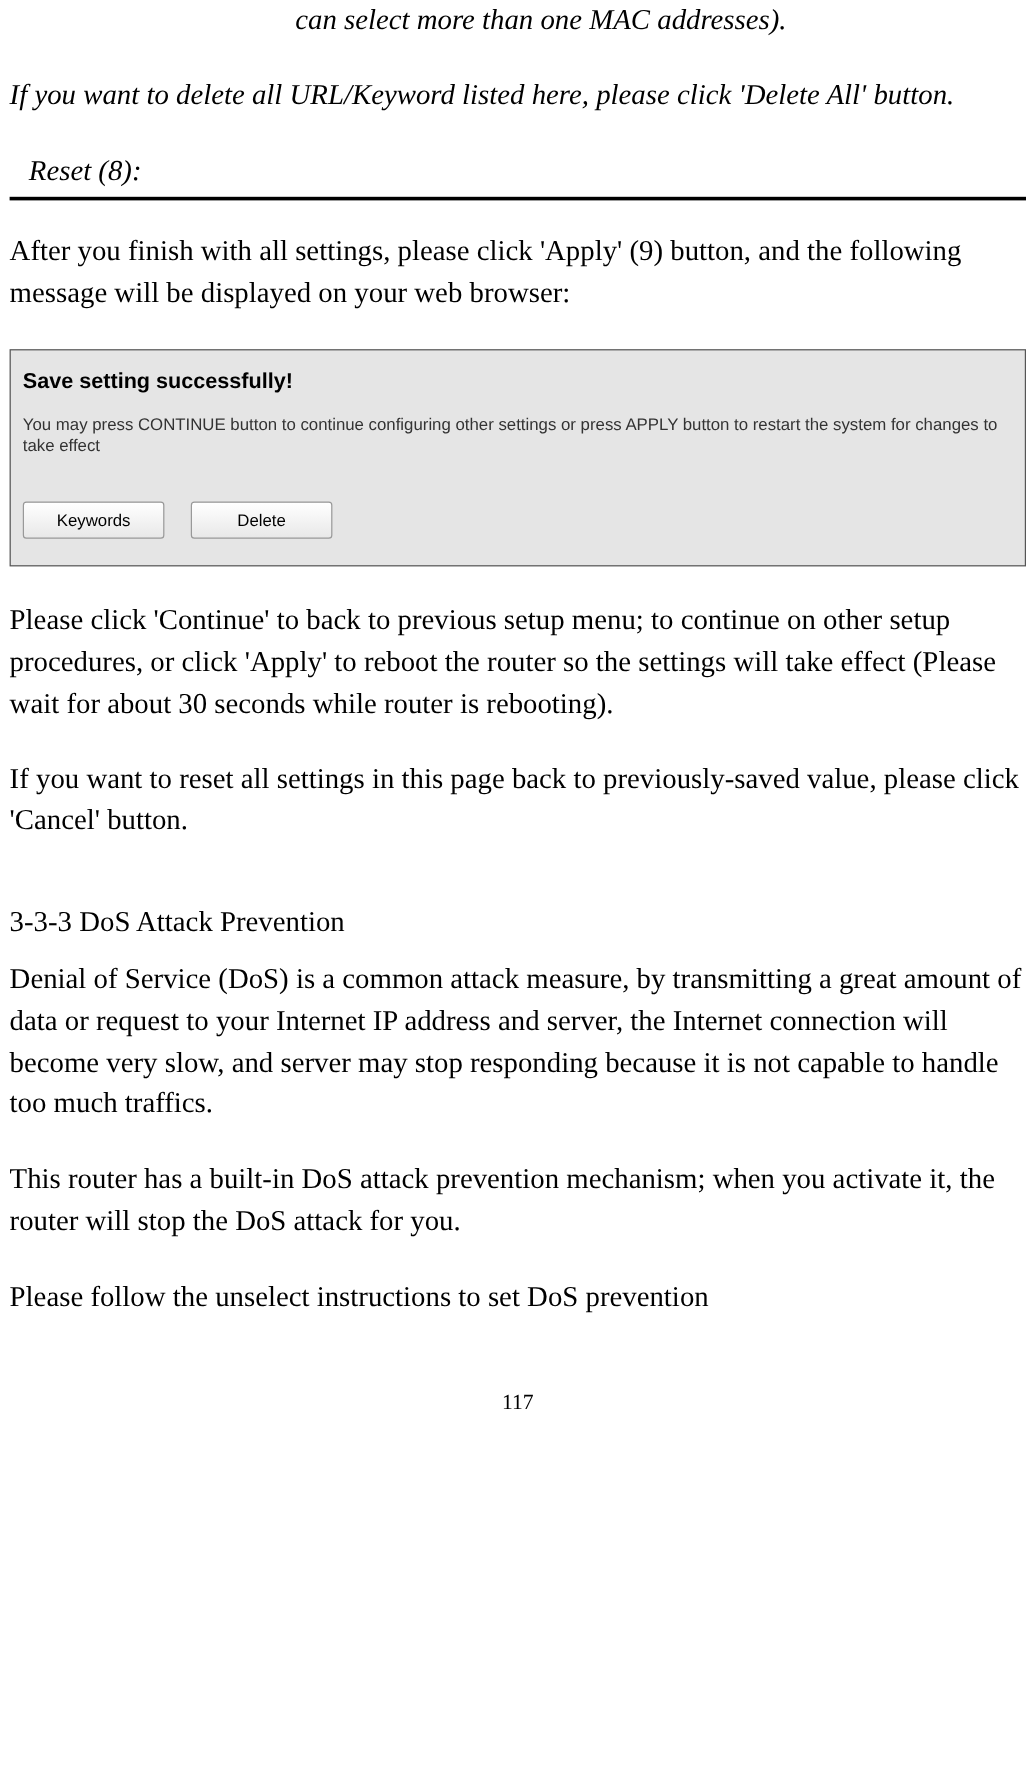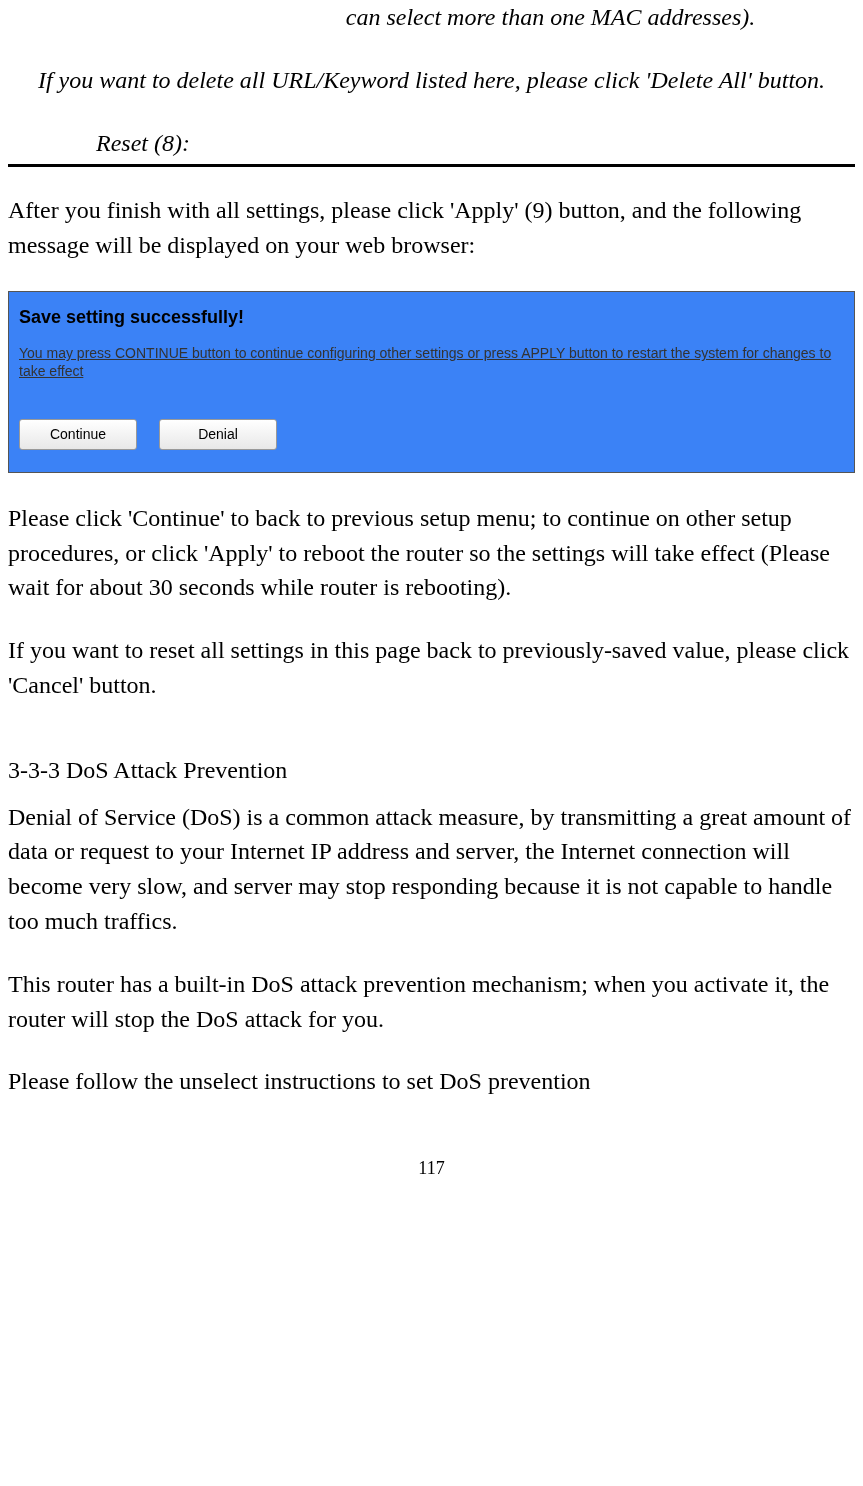--- a/index.html
+++ b/index.html
@@ -13,55 +13,53 @@
       line-height: 1.45;
     }
     .definitions {
       border-bottom: 3px solid black;
       padding-bottom: 4px;
     }
     .def-row {
       display: flex;
       margin-bottom: 28px;
       font-style: italic;
-      text-align: center;
     }
     .def-row:last-child {
       margin-bottom: 0;
       margin-left: 16px;
     }
     .def-label {
       flex: 0 0 238px;
     }
     .def-desc {
       flex: 1;
     }
     .para {
       margin-top: 26px;
       margin-bottom: 28px;
     }
     .dialog {
       border: 1px solid #555;
-      background: #3b82f6;
+      background: #e5e5e5;
       padding: 12px 10px 22px 10px;
       margin: 10px 0 28px 0;
     }
     .dialog-title {
       font-family: Arial, sans-serif;
       font-weight: bold;
       font-size: 18px;
       margin-bottom: 14px;
     }
     .dialog-text {
       font-family: Arial, sans-serif;
       font-size: 14px;
       color: #333;
       margin-bottom: 34px;
       line-height: 1.3;
-      text-decoration: underline;
     }
     .dialog-btn {
       display: inline-block;
       font-family: Arial, sans-serif;
       font-size: 14px;
       background: linear-gradient(#fff, #e8e8e8);
       border: 1px solid #999;
       border-radius: 3px;
       padding: 4px 0;
       width: 116px;
@@ -93,22 +91,22 @@
   <div class="def-row">
     <div class="def-label">Reset (8):</div>
   </div>
 </div>
 
 <div class="para">After you finish with all settings, please click 'Apply' (9) button, and the following message will be displayed on your web browser:</div>
 
 <div class="dialog">
   <div class="dialog-title">Save setting successfully!</div>
   <div class="dialog-text">You may press CONTINUE button to continue configuring other settings or press APPLY button to restart the system for changes to take effect</div>
-  <span class="dialog-btn">Continue</span>
-  <span class="dialog-btn">Denial</span>
+  <span class="dialog-btn">Keywords</span>
+  <span class="dialog-btn">Delete</span>
 </div>
 
 <div class="para">Please click 'Continue' to back to previous setup menu; to continue on other setup procedures, or click 'Apply' to reboot the router so the settings will take effect (Please wait for about 30 seconds while router is rebooting).</div>
 
 <div class="para">If you want to reset all settings in this page back to previously-saved value, please click 'Cancel' button.</div>
 
 <div class="section-heading">3-3-3 DoS Attack Prevention</div>
 
 <div class="para" style="margin-top:0">Denial of Service (DoS) is a common attack measure, by transmitting a great amount of data or request to your Internet IP address and server, the Internet connection will become very slow, and server may stop responding because it is not capable to handle too much traffics.</div>
 

